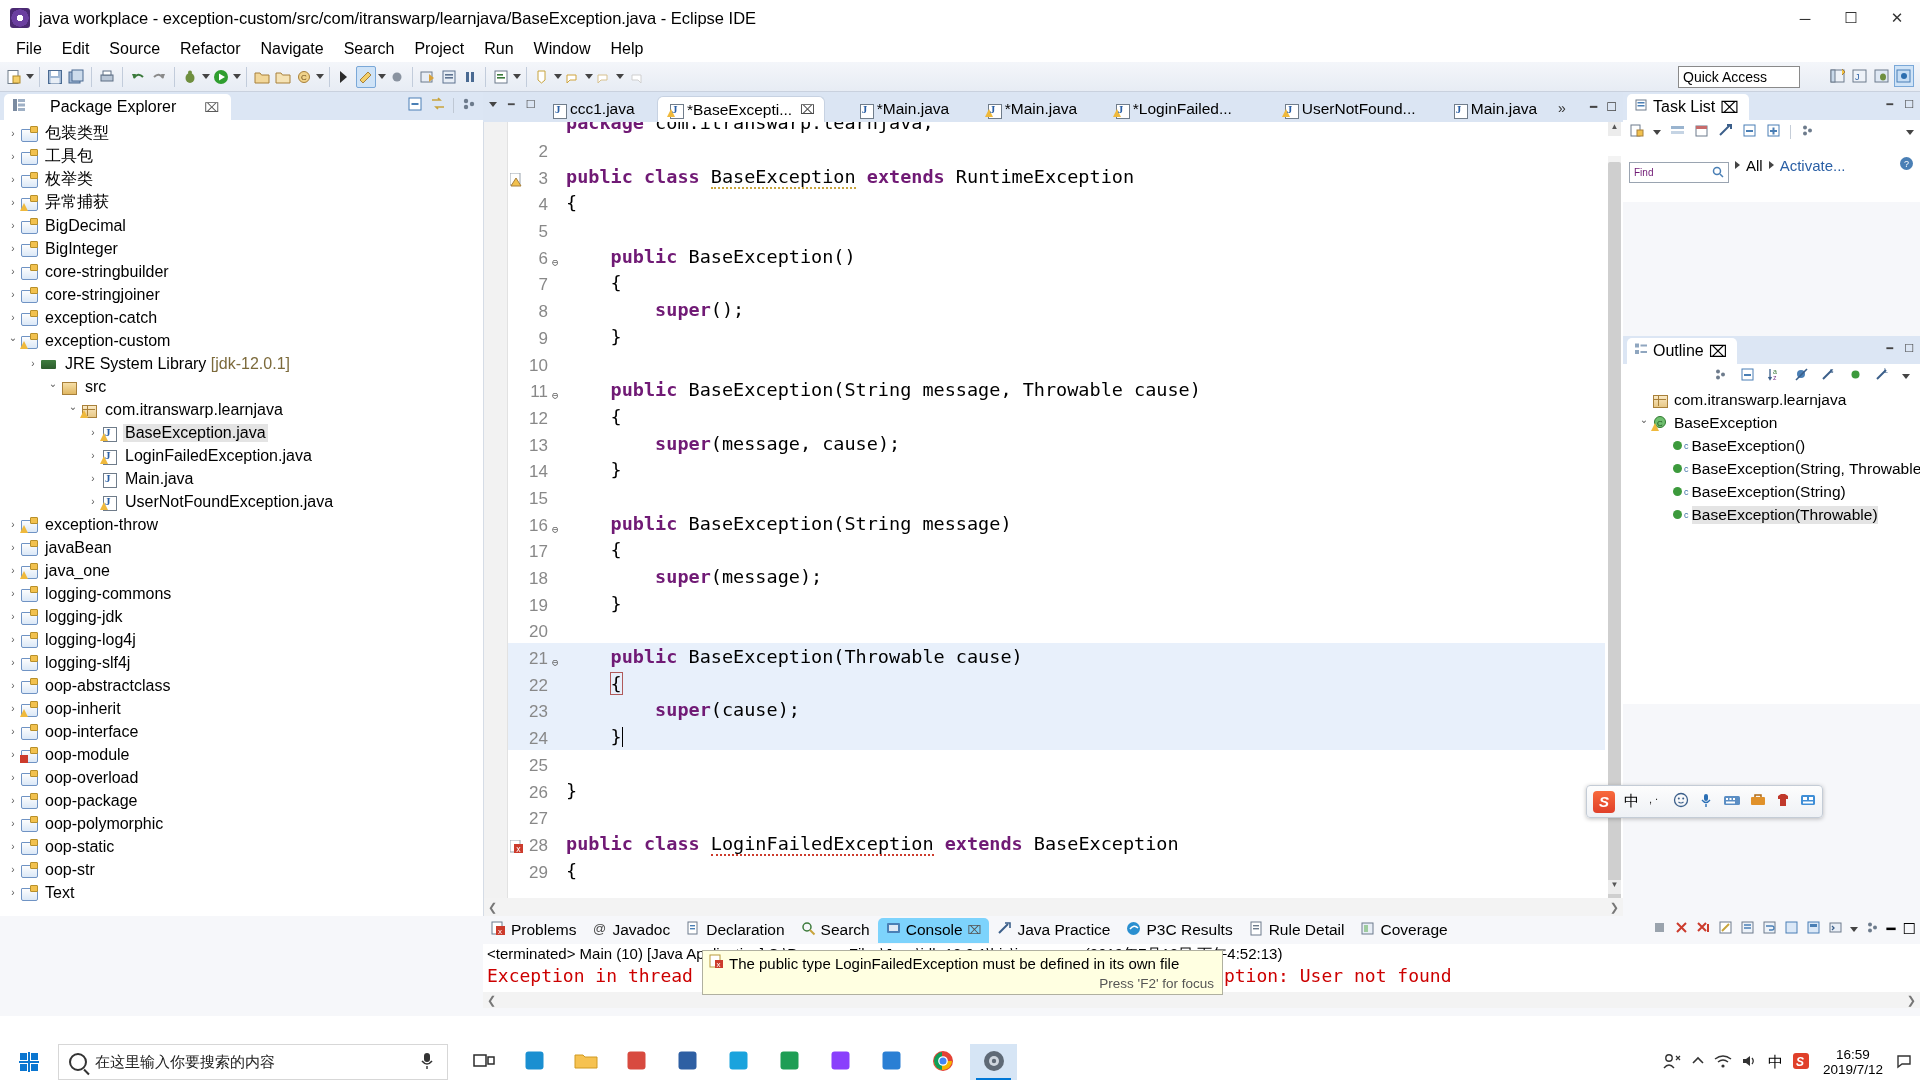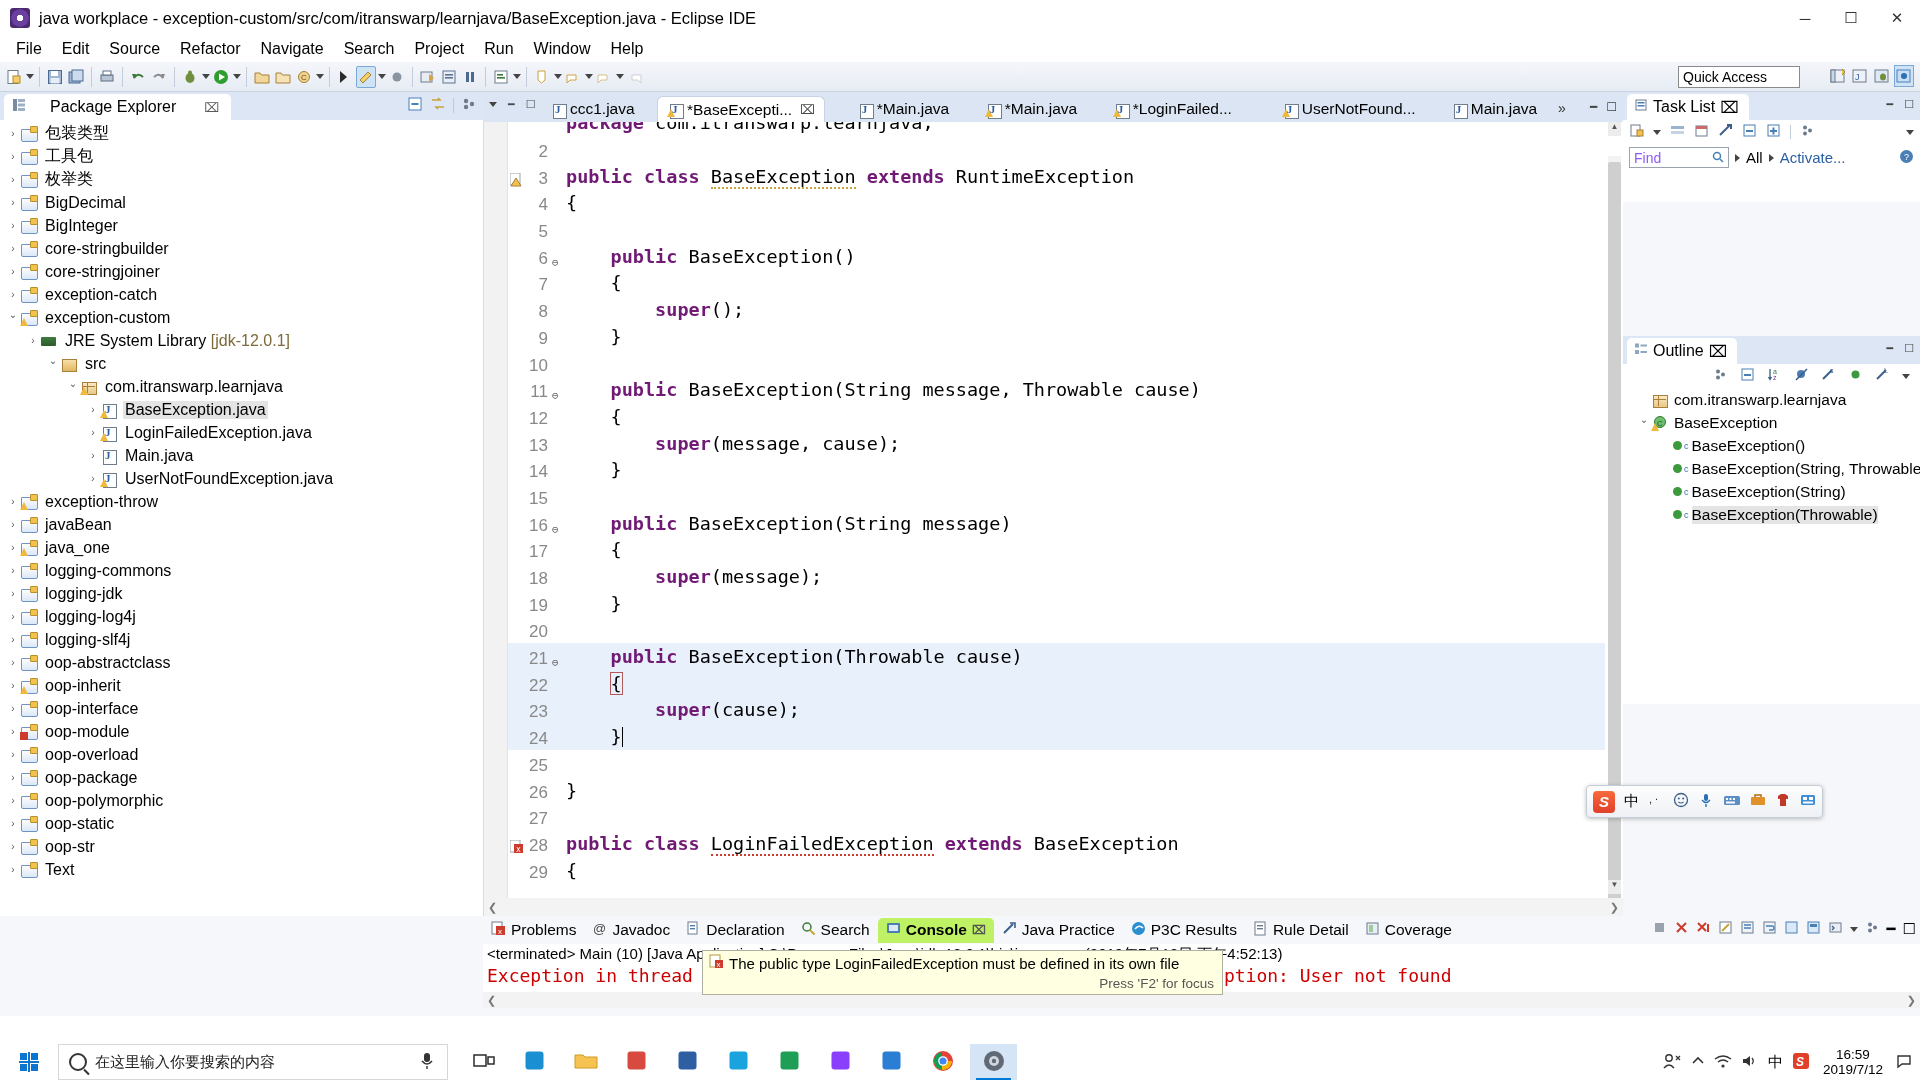--- a/index.html
+++ b/index.html
@@ -168,41 +168,41 @@
   .rp-head { position:relative; height:28px; background:#dce6f4; }
   .rp-tab {
     position:absolute; left:4px; top:2px; height:26px; padding:0 10px 0 7px;
     background:#fff; border-radius:5px 5px 0 0; display:flex; align-items:center; gap:5px;
     font-size:16px; white-space:nowrap;
   }
   .rp-minmax { position:absolute; right:6px; top:6px; display:flex; gap:11px; color:#444; font-size:11px; }
   .rp-body { background:#fff; }
   .rp-toolrow { height:24px; display:flex; align-items:center; gap:9px; padding:0 6px; background:#fff; }
   .findrow { display:flex; align-items:center; gap:6px; padding:3px 6px; background:#fff; font-size:15px; }
-  .findbox { width:100px; height:21px; border:1px solid #9aa4b1; background:#fff; display:flex; align-items:center; padding-left:4px; font-size:14px; color:#8b5cf6; position:relative; }
+  .findbox { width:100px; height:21px; border:1px solid #9aa4b1; background:#fff; display:flex; align-items:center; padding-left:4px; font-size:10px; color:#701a75; position:relative;margin-top:15px; }
   .onode { height:23px; display:flex; align-items:center; font-size:15.5px; white-space:nowrap; }
   .onode.sel .olabel { background:#e4e4e4; }
   .odot { width:9px; height:9px; border-radius:50%; background:#3c9a3c; margin-right:2px; flex:none; }
   .osup { font-size:9px; color:#3a6ea5; vertical-align:super; margin-right:3px; }
 
   
   .imebar {
     position:absolute; left:1586px; top:693px; width:237px; height:33px;
     background:linear-gradient(#fdfdfd,#eef1f5); border:1px solid #c4ccd6; border-radius:4px;
     display:flex; align-items:center; gap:9px; padding:0 6px; z-index:60;
     box-shadow:0 1px 4px rgba(0,0,0,.25);
   }
   .ime-s { width:22px; height:22px; border-radius:4px; background:linear-gradient(#f86a3c,#e0402a); color:#fff;
            display:flex; align-items:center; justify-content:center; font-size:15px; font-weight:bold; font-style:italic; }
 
   
   .console { position:absolute; left:483px; top:824px; width:1437px; height:92px; background:#fff; }
   .ctabrow { height:28px; display:flex; align-items:center; gap:0; position:relative; background:#f6f7fa; }
   .ctab { display:flex; align-items:center; gap:5px; padding:3px 8px; font-size:15.5px; white-space:nowrap; }
-  .ctab.active { background:#bef264; border-radius:5px 5px 0 0; font-weight:bold; }
+  .ctab.active { background:#7dd3fc; border-radius:5px 5px 0 0; font-weight:normal; }
   .ctools { position:absolute; right:4px; top:4px; display:flex; gap:7px; align-items:center; }
   .cline1 { font-size:15px; padding:1px 4px; white-space:nowrap; }
   .cline2 { font-family:"DejaVu Sans Mono", monospace; font-size:18px; color:#cc0000; padding-left:4px; white-space:nowrap; overflow:hidden; }
   .chs { position:absolute; left:0; right:0; bottom:0; height:16px; background:#f3f3f3; display:flex; align-items:center; justify-content:space-between; padding:0 4px; color:#777; font-size:11px; }
 
   
   .statusbar {
     position:absolute; left:0; top:1016px; width:1920px; height:28px;
     background:#f6f7fa; border-top:1px solid #dfe4ec;
     display:flex; align-items:center; font-size:15px;
@@ -501,20 +501,28 @@
             <span style="width:6px;flex:none;"></span>
             <span class="arrow closed"></span>
             <span class="ticon ic-folder"></span>
             <span class="tlabel">工具包</span>
           </div>
           <div class="tnode">
             <span style="width:6px;flex:none;"></span>
             <span class="arrow closed"></span>
             <span class="ticon ic-folder"></span>
             <span class="tlabel">枚举类</span>
+          </div>
+          <div class="tnode">
+            <span style="width:6px;flex:none;"></span>
+            <span class="arrow closed"></span>
+            <span class="ticon ic-folder">
+              <span class="badge-warn"></span>
+            </span>
+            <span class="tlabel">异常捕获</span>
           </div>
           <div class="tnode">
             <span style="width:6px;flex:none;"></span>
             <span class="arrow closed"></span>
             <span class="ticon ic-folder"></span>
             <span class="tlabel">BigDecimal</span>
           </div>
           <div class="tnode">
             <span style="width:6px;flex:none;"></span>
             <span class="arrow closed"></span>

